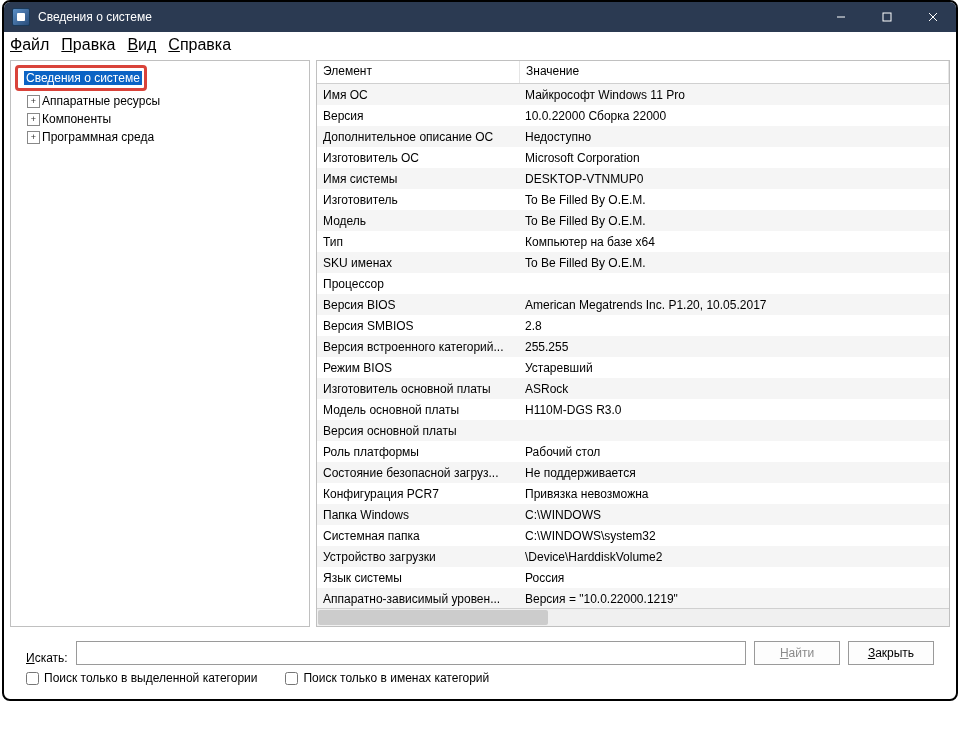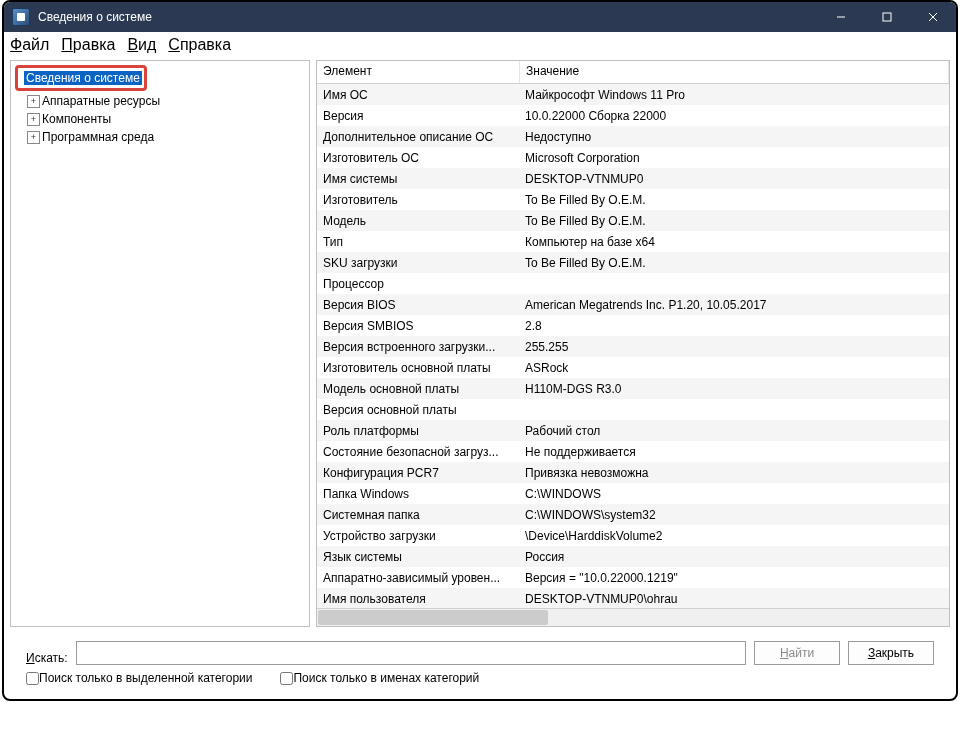--- a/index.html
+++ b/index.html
@@ -32,21 +32,21 @@
   .row .cell{padding:0 6px;white-space:nowrap;overflow:hidden;text-overflow:ellipsis}
   .hscroll{height:17px;border-top:1px solid #d0d0d0;background:#f0f0f0;position:relative}
   .hscroll .thumb{position:absolute;left:1px;top:1px;height:15px;width:230px;background:#cccccc;border-radius:2px}
   .bottom-panel{position:absolute;left:6px;right:6px;bottom:6px;height:58px;border-top:1px solid transparent}
   .search-row{display:flex;align-items:flex-end;gap:8px;padding:6px 16px 4px 16px}
   .search-row label{font-size:12px}
   .search-input{flex:1;height:22px;border:1px solid #9a9a9a;background:#fff;padding:0 4px;font-size:12px}
   .btn{height:24px;min-width:86px;border:1px solid #9a9a9a;background:#fdfdfd;font-size:12px;padding:0 10px;cursor:default}
   .btn.disabled{color:#8a8a8a}
   .check-row{display:flex;align-items:center;gap:28px;padding:2px 16px}
-  .check-row label{display:flex;align-items:center;font-size:12px}
+  .check-row label{display:flex;align-items:center;gap:5px;font-size:12px}
   .check-row input[type=checkbox]{width:13px;height:13px;margin:0}
   .u{text-decoration:underline}
 </style>
 </head>
 <body>
 
 <div class="outer-frame">
 
   <div class="titlebar">
     <span class="app-icon"></span>
@@ -130,37 +130,41 @@
           </div>
           <div class="row">
             <div class="cell col-el">Модель</div>
             <div class="cell col-val">To Be Filled By O.E.M.</div>
           </div>
           <div class="row">
             <div class="cell col-el">Тип</div>
             <div class="cell col-val">Компьютер на базе x64</div>
           </div>
           <div class="row">
-            <div class="cell col-el">SKU загрузки</div>
+            <div class="cell col-el">SKU именах</div>
             <div class="cell col-val">To Be Filled By O.E.M.</div>
           </div>
           <div class="row">
             <div class="cell col-el">Процессор</div>
           </div>
           <div class="row">
             <div class="cell col-el">Версия BIOS</div>
             <div class="cell col-val">American Megatrends Inc. P1.20, 10.05.2017</div>
           </div>
           <div class="row">
             <div class="cell col-el">Версия SMBIOS</div>
             <div class="cell col-val">2.8</div>
           </div>
           <div class="row">
-            <div class="cell col-el">Версия встроенного загрузки...</div>
+            <div class="cell col-el">Версия встроенного категорий...</div>
             <div class="cell col-val">255.255</div>
+          </div>
+          <div class="row">
+            <div class="cell col-el">Режим BIOS</div>
+            <div class="cell col-val">Устаревший</div>
           </div>
           <div class="row">
             <div class="cell col-el">Изготовитель основной платы</div>
             <div class="cell col-val">ASRock</div>
           </div>
           <div class="row">
             <div class="cell col-el">Модель основной платы</div>
             <div class="cell col-val">H110M-DGS R3.0</div>
           </div>
           <div class="row">

